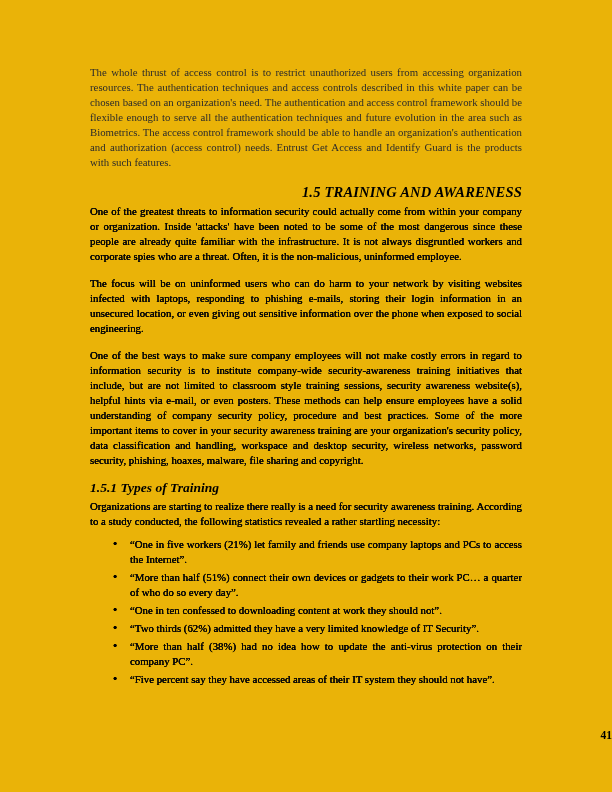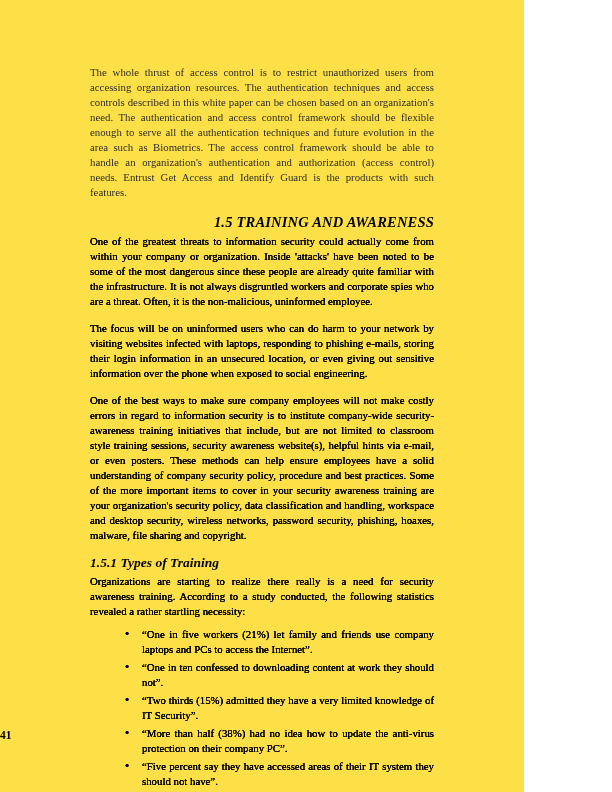--- a/index.html
+++ b/index.html
@@ -2,23 +2,23 @@
 <html><head>
 <meta charset="utf-8">
 <style>
   html, body {
     margin: 0;
     padding: 0;
     background: #ffffff;
   }
   .page {
     position: relative;
-    width: 524px;
+    width: 612px;
     height: 792px;
-    background: #fde047;
+    background: #eab308;
     font-family: "Liberation Serif", "DejaVu Serif", serif;
     color: #2b2b2b;
     box-sizing: border-box;
     padding: 65px 90px 0 90px;
     overflow: hidden;
   }
   .body-text {
     font-size: 10.8px;
     line-height: 15px;
     text-align: justify;
@@ -50,36 +50,36 @@
   ul.stats-list {
     list-style: none;
     margin: 2px 0 0 0;
     padding: 0 0 0 40px;
   }
   ul.stats-list li {
     position: relative;
     font-size: 10.8px;
     line-height: 15px;
     text-align: justify;
-    margin: 0 0 3px 12px;
+    margin: 0 0 3px 0;
   }
   ul.stats-list li::before {
     content: "\2022";
     position: absolute;
     left: -17px;
     top: 0;
     font-size: 12px;
     color: #000;
   }
   .page-number {
     position: absolute;
     left: 0;
     right: 0;
     top: 729px;
-    text-align: left;
+    text-align: right;
     font-size: 11.5px;
     font-weight: bold;
     color: #000;
   }
 </style>
 </head>
 <body>
 
 <div class="page">
 
@@ -92,21 +92,22 @@
   <p class="body-text heavy">The focus will be on uninformed users who can do harm to your network by visiting websites infected with laptops, responding to phishing e-mails, storing their login information in an unsecured location, or even giving out sensitive information over the phone when exposed to social engineering.</p>
 
   <p class="body-text heavy">One of the best ways to make sure company employees will not make costly errors in regard to information security is to institute company-wide security-awareness training initiatives that include, but are not limited to classroom style training sessions, security awareness website(s), helpful hints via e-mail, or even posters. These methods can help ensure employees have a solid understanding of company security policy, procedure and best practices. Some of the more important items to cover in your security awareness training are your organization's security policy, data classification and handling, workspace and desktop security, wireless networks, password security, phishing, hoaxes, malware, file sharing and copyright.</p>
 
   <h2 class="subsection-heading">1.5.1 Types of Training</h2>
 
   <p class="body-text heavy" style="margin-bottom:8px;">Organizations are starting to realize there really is a need for security awareness training. According to a study conducted, the following statistics revealed a rather startling necessity:</p>
 
   <ul class="stats-list heavy">
     <li>“One in five workers (21%) let family and friends use company laptops and PCs to access the Internet”.</li>
+    <li>“More than half (51%) connect their own devices or gadgets to their work PC… a quarter of who do so every day”.</li>
     <li>“One in ten confessed to downloading content at work they should not”.</li>
-    <li>“Two thirds (15%) admitted they have a very limited knowledge of IT Security”.</li>
+    <li>“Two thirds (62%) admitted they have a very limited knowledge of IT Security”.</li>
     <li>“More than half (38%) had no idea how to update the anti-virus protection on their company PC”.</li>
     <li>“Five percent say they have accessed areas of their IT system they should not have”.</li>
   </ul>
 
   <div class="page-number">41</div>
 
 </div>
 
 </body></html>

